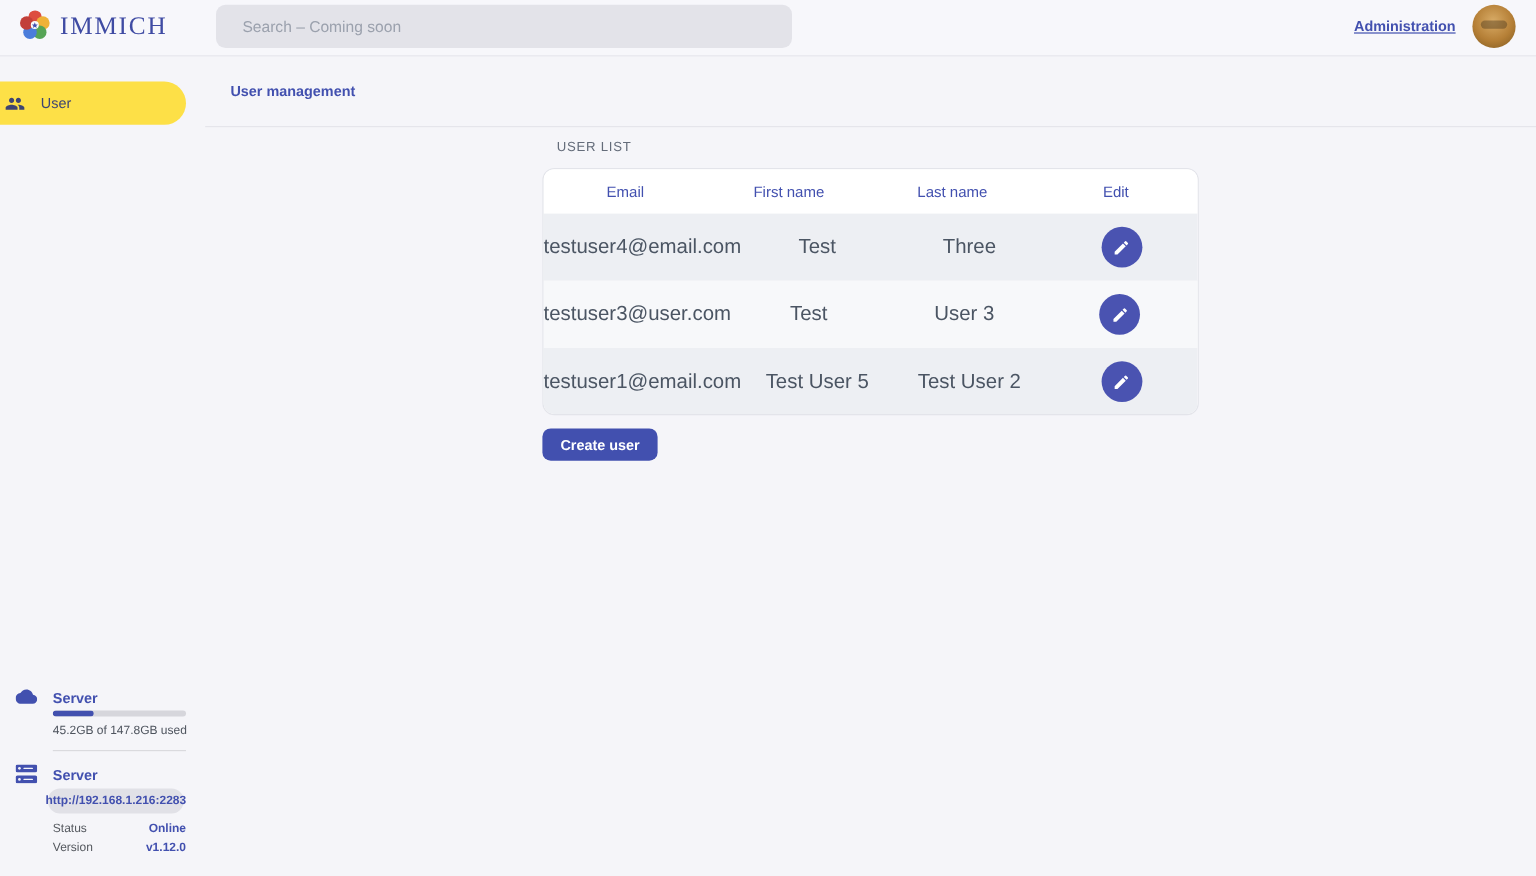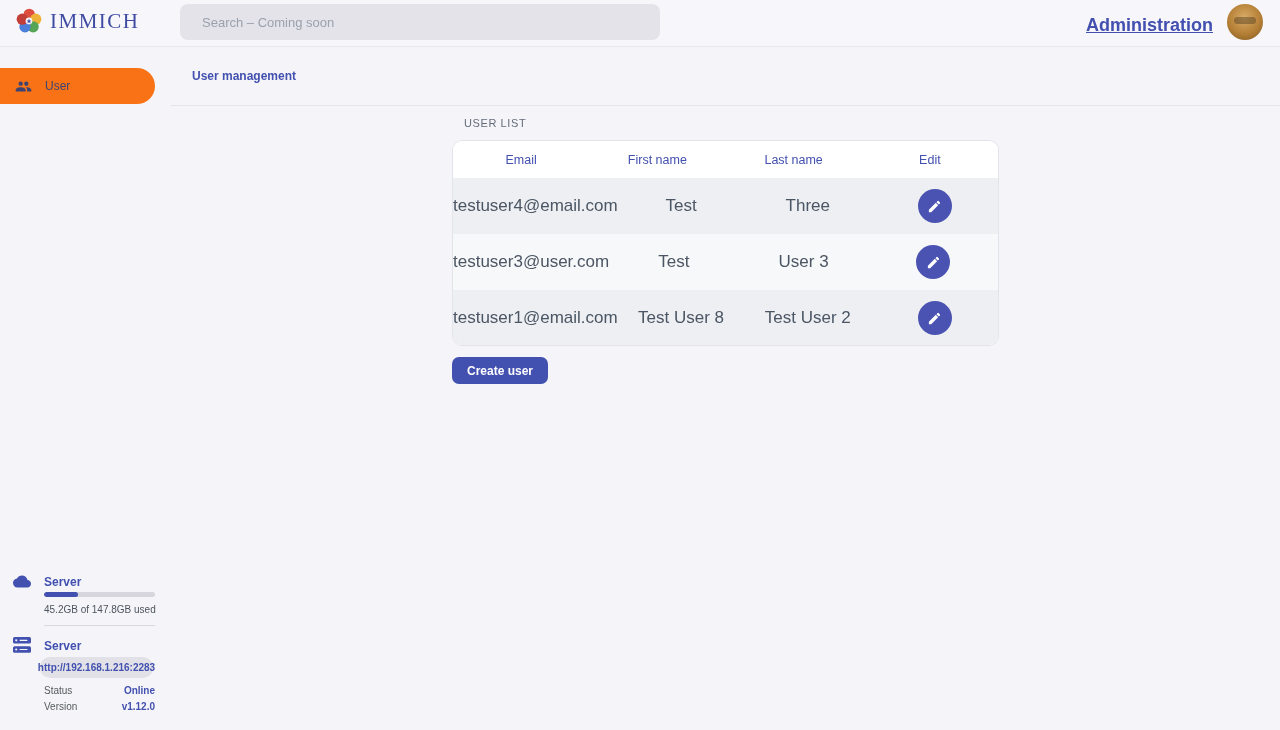--- a/index.html
+++ b/index.html
@@ -11,32 +11,32 @@
   .navbar { position:absolute; top:0; left:0; width:1280px; height:47px;
             background:#f7f7fb; border-bottom:1px solid #e7e7ed; }
   .logo { position:absolute; left:16px; top:8px; display:flex; align-items:center; gap:8px; cursor:pointer; }
   .logo-text { font-family:"Liberation Serif", serif; font-size:21px; letter-spacing:1.5px;
                color:#3f4ba3; font-weight:500; }
   .search-wrap { position:absolute; left:180px; top:4px; width:480px; height:36px; }
   .search-input { width:100%; height:100%; background:#e3e3e9; border:none; border-radius:8px;
                   padding:0 12px 0 22px; font-size:13px; color:#6b7280; outline:none;
                   font-family:"Liberation Sans", sans-serif; }
   .search-input::placeholder { color:#9ba1ad; }
-  .admin-link { position:absolute; right:67px; top:15px; font-size:18px; font-weight:600;
+  .admin-link { position:absolute; right:67px; top:15px; font-size:12px; font-weight:600;
                 color:#4250af; text-decoration:underline; cursor:pointer; }
   .avatar { position:absolute; right:17px; top:4px; width:36px; height:36px; border-radius:50%;
             background:radial-gradient(circle at 48% 38%, #d8ab66 0%, #b57f36 55%, #7d581f 100%);
             cursor:pointer; overflow:hidden; }
   .avatar::after { content:""; position:absolute; left:7px; top:13px; width:22px; height:7px;
                    border-radius:4px; background:rgba(80,60,30,.45); }
 
   
   .sidebar-item { position:absolute; left:0; top:68px; width:155px; height:36px;
-                  background:#f97316; border-radius:0 18px 18px 0;
-                  display:flex; align-items:center; padding-left:15px; gap:13px; cursor:pointer; }
+                  background:#fde047; border-radius:0 18px 18px 0;
+                  display:flex; align-items:center; padding-left:4px; gap:13px; cursor:pointer; }
   .sidebar-item-label { font-size:12px; font-weight:500; color:#3d4472; }
 
   
   .title-bar { position:absolute; left:171px; top:47px; width:1109px; height:59px;
                border-bottom:1px solid #e5e5eb; display:flex; align-items:center; padding-left:21px; }
   .page-title { font-size:12px; font-weight:600; color:#4250af; }
 
   
   .section-label { position:absolute; left:452px; top:117px; font-size:11px; letter-spacing:.6px;
                    color:#646c7a; font-weight:500;padding-left:12px; }
@@ -148,21 +148,21 @@
             <svg width="15" height="15" viewBox="0 0 24 24" fill="#ffffff">
                 <path d="M20.71 7.04c.39-.39.39-1.02 0-1.41l-2.34-2.34a.9959.9959 0 0 0-1.41 0l-1.83 1.83 3.75 3.75 1.83-1.83zM3 17.25V21h3.75L17.81 9.94l-3.75-3.75L3 17.25z"></path>
               </svg>
           </span>
         </button>
       </span>
     </div>
 
     <div class="t-row odd">
       <span class="t-cell">testuser1@email.com</span>
-      <span class="t-cell">Test User 8</span>
+      <span class="t-cell">Test User 5</span>
       <span class="t-cell">Test User 2</span>
       <span class="edit-cell">
         <button class="edit-btn">
           <span style="display:flex;">
             <svg width="15" height="15" viewBox="0 0 24 24" fill="#ffffff">
                 <path d="M20.71 7.04c.39-.39.39-1.02 0-1.41l-2.34-2.34a.9959.9959 0 0 0-1.41 0l-1.83 1.83 3.75 3.75 1.83-1.83zM3 17.25V21h3.75L17.81 9.94l-3.75-3.75L3 17.25z"></path>
               </svg>
           </span>
         </button>
       </span>

